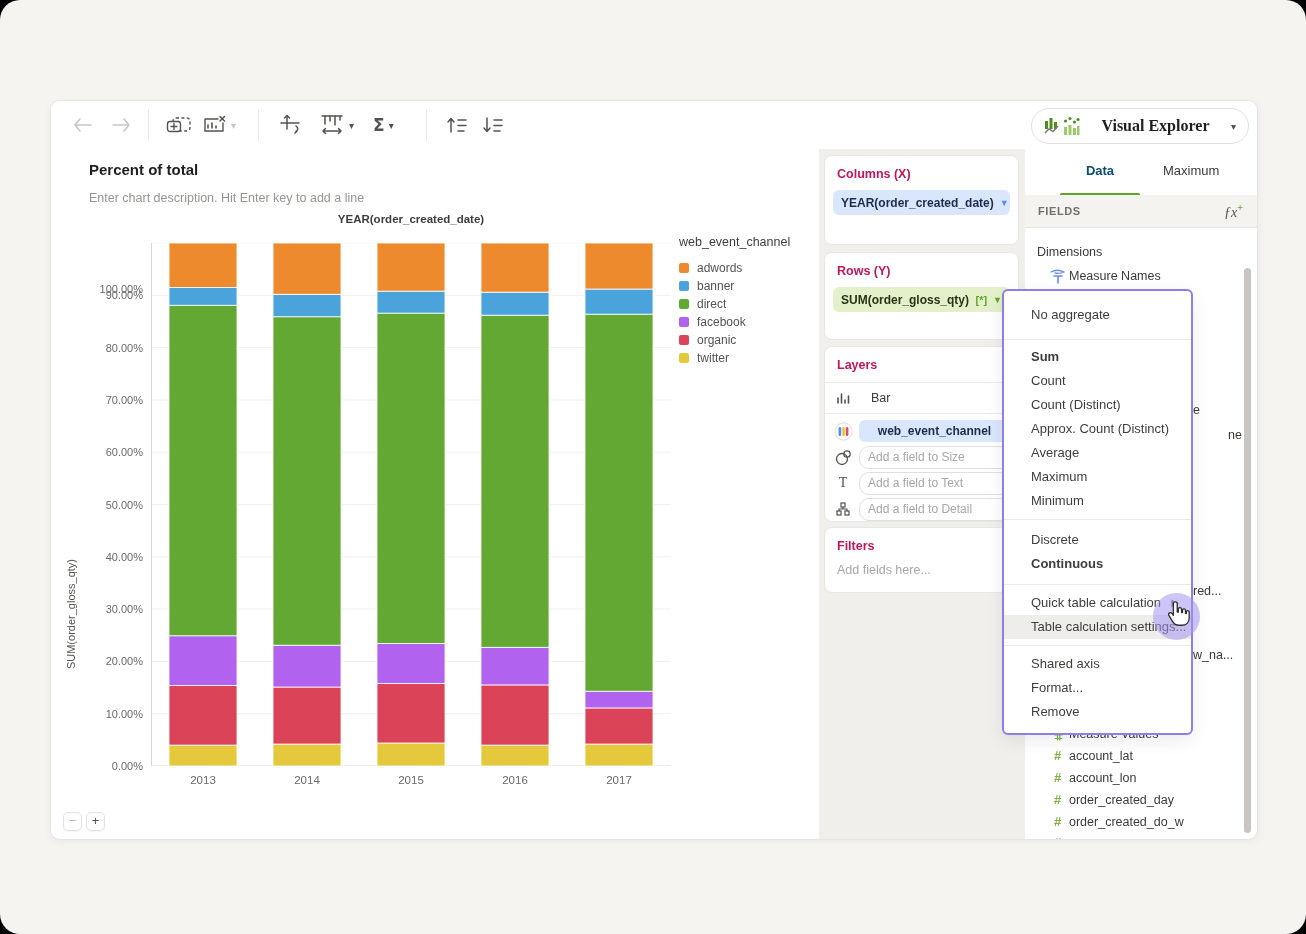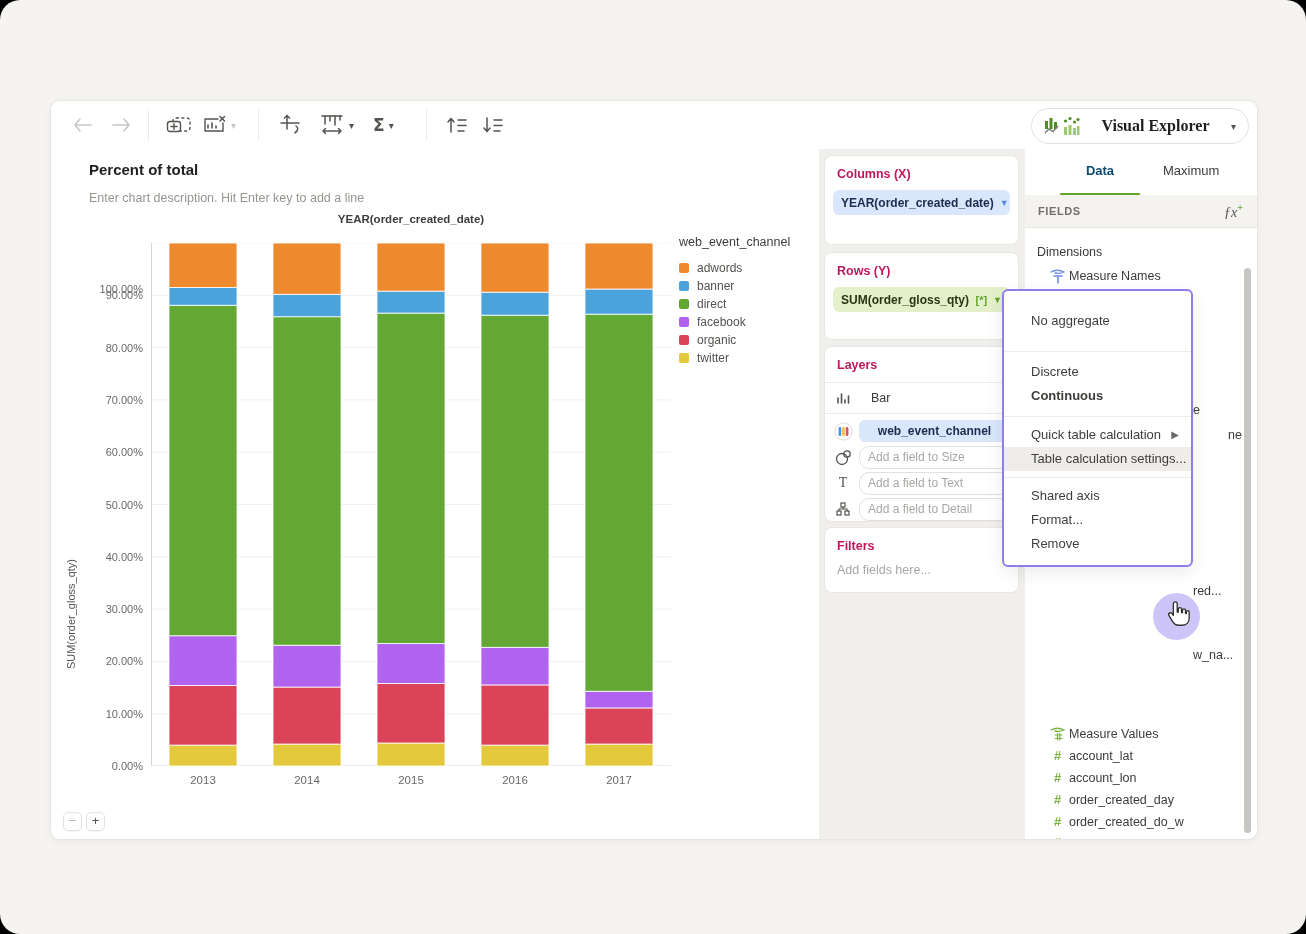--- a/index.html
+++ b/index.html
@@ -82,21 +82,21 @@
   .field-row{position:absolute;left:0;right:0;height:20px;}
   .field-icon{position:absolute;left:24px;top:1px;width:17px;text-align:center;}
   .num-icon{color:#7CB342;font-weight:700;font-size:13px;}
   .field-label{position:absolute;left:44px;top:2px;font-size:12.5px;color:#3C3B39;white-space:nowrap;}
   .frag{position:absolute;left:168px;font-size:12.5px;color:#3C3B39;white-space:nowrap;}
   .scroll-thumb{position:absolute;right:6px;width:7px;border-radius:4px;background:#C8C6C3;}
 
   
   .ctx-menu{position:absolute;left:1002px;top:289px;width:191px;background:#fff;border:2px solid #8F7EE7;border-radius:6px;
             box-shadow:0 6px 18px rgba(0,0,0,.08);z-index:40;box-sizing:border-box;}
-  .menu-section{padding:18px 0;}
+  .menu-section{padding:12px 0;}
   .menu-section + .menu-section{border-top:1px solid #ECEAE7;}
   .menu-item{position:relative;height:24px;line-height:24px;padding-left:27px;font-size:13px;color:#3F3E3B;white-space:nowrap;}
   .menu-item.bold{font-weight:700;}
   .menu-item.hover{background:#EFEDEA;}
   .submenu-arrow{position:absolute;right:12px;top:0;font-size:10px;color:#6B6A68;}
 
   
   .cursor-halo{position:absolute;left:1153px;top:593px;width:47px;height:47px;border-radius:50%;
                background:rgba(164,148,240,.55);z-index:60;}
   .cursor-hand{position:absolute;left:1164px;top:601px;z-index:61;}
@@ -435,20 +435,29 @@
 
         <div class="scroll-thumb" style="top:40px;height:565px;"></div>
       </div>
     </div>
   </div>
 
   <div class="ctx-menu">
     <div class="menu-section">
       <div class="menu-item">No aggregate</div>
     </div>
+    <div class="menu-section" style="padding:5px 0 6px;">
+      <div class="menu-item bold">Sum</div>
+      <div class="menu-item">Count</div>
+      <div class="menu-item">Count (Distinct)</div>
+      <div class="menu-item">Approx. Count (Distinct)</div>
+      <div class="menu-item">Average</div>
+      <div class="menu-item">Maximum</div>
+      <div class="menu-item">Minimum</div>
+    </div>
     <div class="menu-section" style="padding:8px 0;">
       <div class="menu-item">Discrete</div>
       <div class="menu-item bold">Continuous</div>
     </div>
     <div class="menu-section" style="padding:6px 0;">
       <div class="menu-item">
         <span>Quick table calculation</span>
         <span class="submenu-arrow">▶</span>
       </div>
       <div class="menu-item hover">Table calculation settings...</div>

